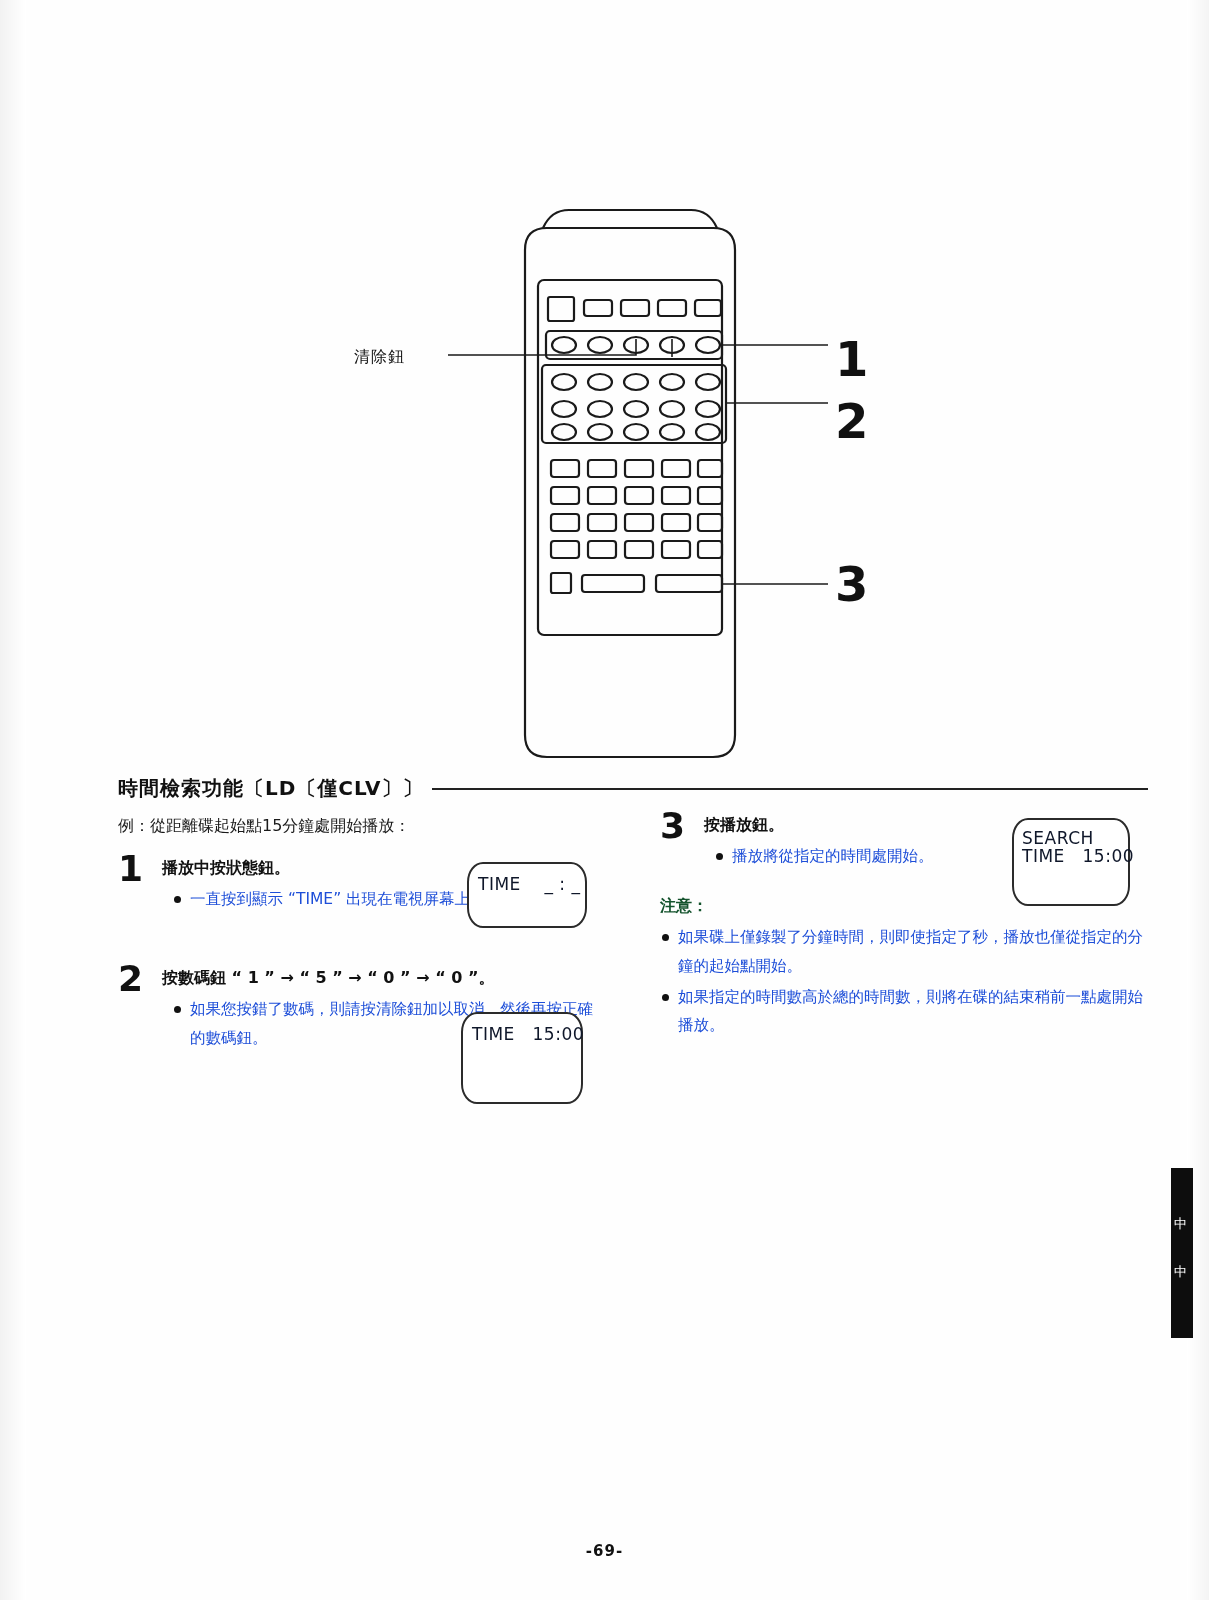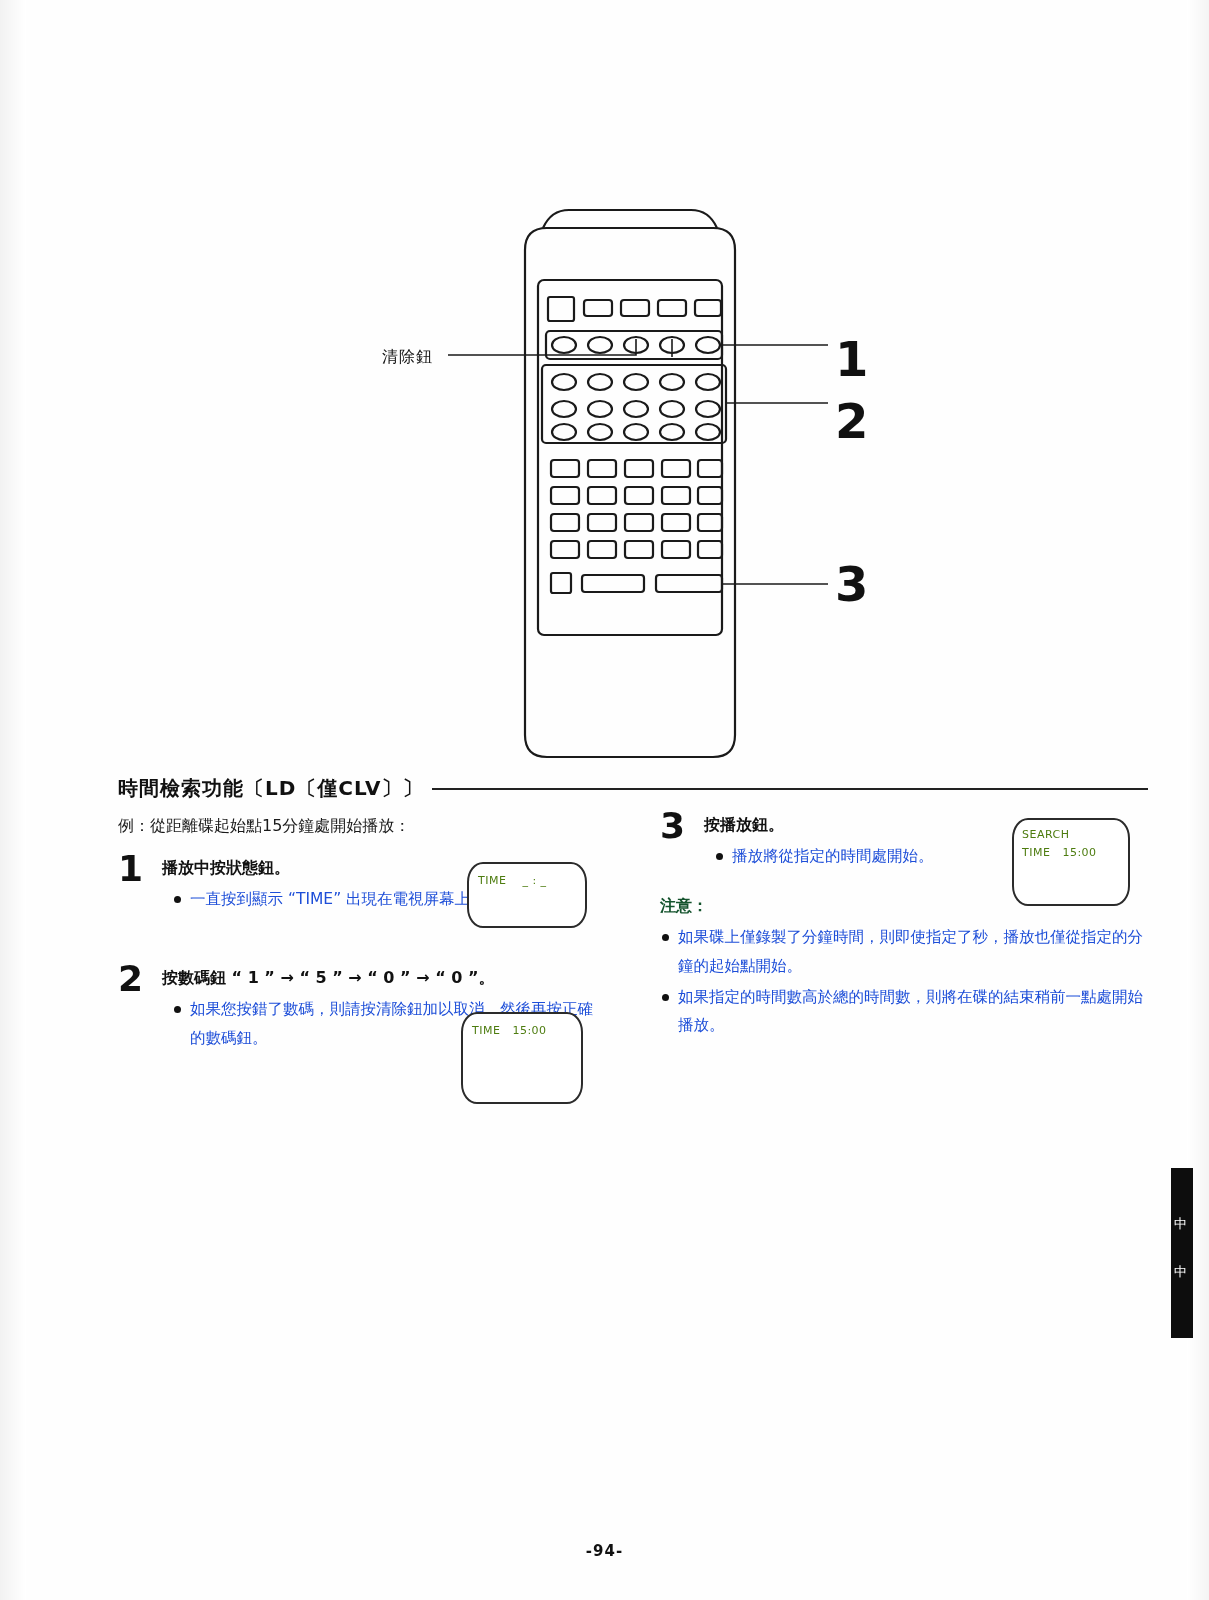--- a/index.html
+++ b/index.html
@@ -45,21 +45,21 @@
   }
   .diagram svg { display: block; }
 
   .callout-label {
     position: absolute;
     font-size: 16px;
     letter-spacing: 1px;
     color: #111;
     white-space: nowrap;
   }
-  .callout-clear { left: 52px; top: 172px; }
+  .callout-clear { left: 24px; top: 172px; }
 
   .bignum {
     position: absolute;
     font-family: "DejaVu Sans", "Liberation Sans", sans-serif;
     font-size: 48px;
     font-weight: bold;
     color: #111;
     line-height: 1;
   }
   .bignum-1 { left: 505px; top: 160px; }
@@ -169,23 +169,23 @@
   .tv {
     position: absolute;
     border: 2px solid #2b2b2b;
     border-radius: 16px / 20px;
     background: #fff;
     box-sizing: border-box;
   }
   .tv .tv-text {
     position: absolute;
     font-family: "DejaVu Sans", "Liberation Sans", sans-serif;
-    font-size: 11px;
+    font-size: 17px;
     letter-spacing: 0.5px;
-    color: #4d7c0f;
+    color: #0f172a;
     white-space: pre;
   }
   .tv1 { left: 467px; top: 862px; width: 120px; height: 66px; }
   .tv1 .l1 { left: 9px; top: 10px; }
   .tv2 { left: 461px; top: 1012px; width: 122px; height: 92px; }
   .tv2 .l1 { left: 9px; top: 10px; }
   .tv3 { left: 1012px; top: 818px; width: 118px; height: 88px; }
   .tv3 .l1 { left: 8px; top: 8px; }
   .tv3 .l2 { left: 8px; top: 26px; }
 
@@ -361,14 +361,14 @@
   <div class="tv tv3">
     <div class="tv-text l1">SEARCH</div>
     <div class="tv-text l2">TIME   15:00</div>
   </div>
 
   <div class="side-tab">
     <span class="t1">中</span>
     <span class="t2">中</span>
   </div>
 
-  <div class="page-number">-94-</div>
+  <div class="page-number">-69-</div>
 </div>
 
 </body></html>

